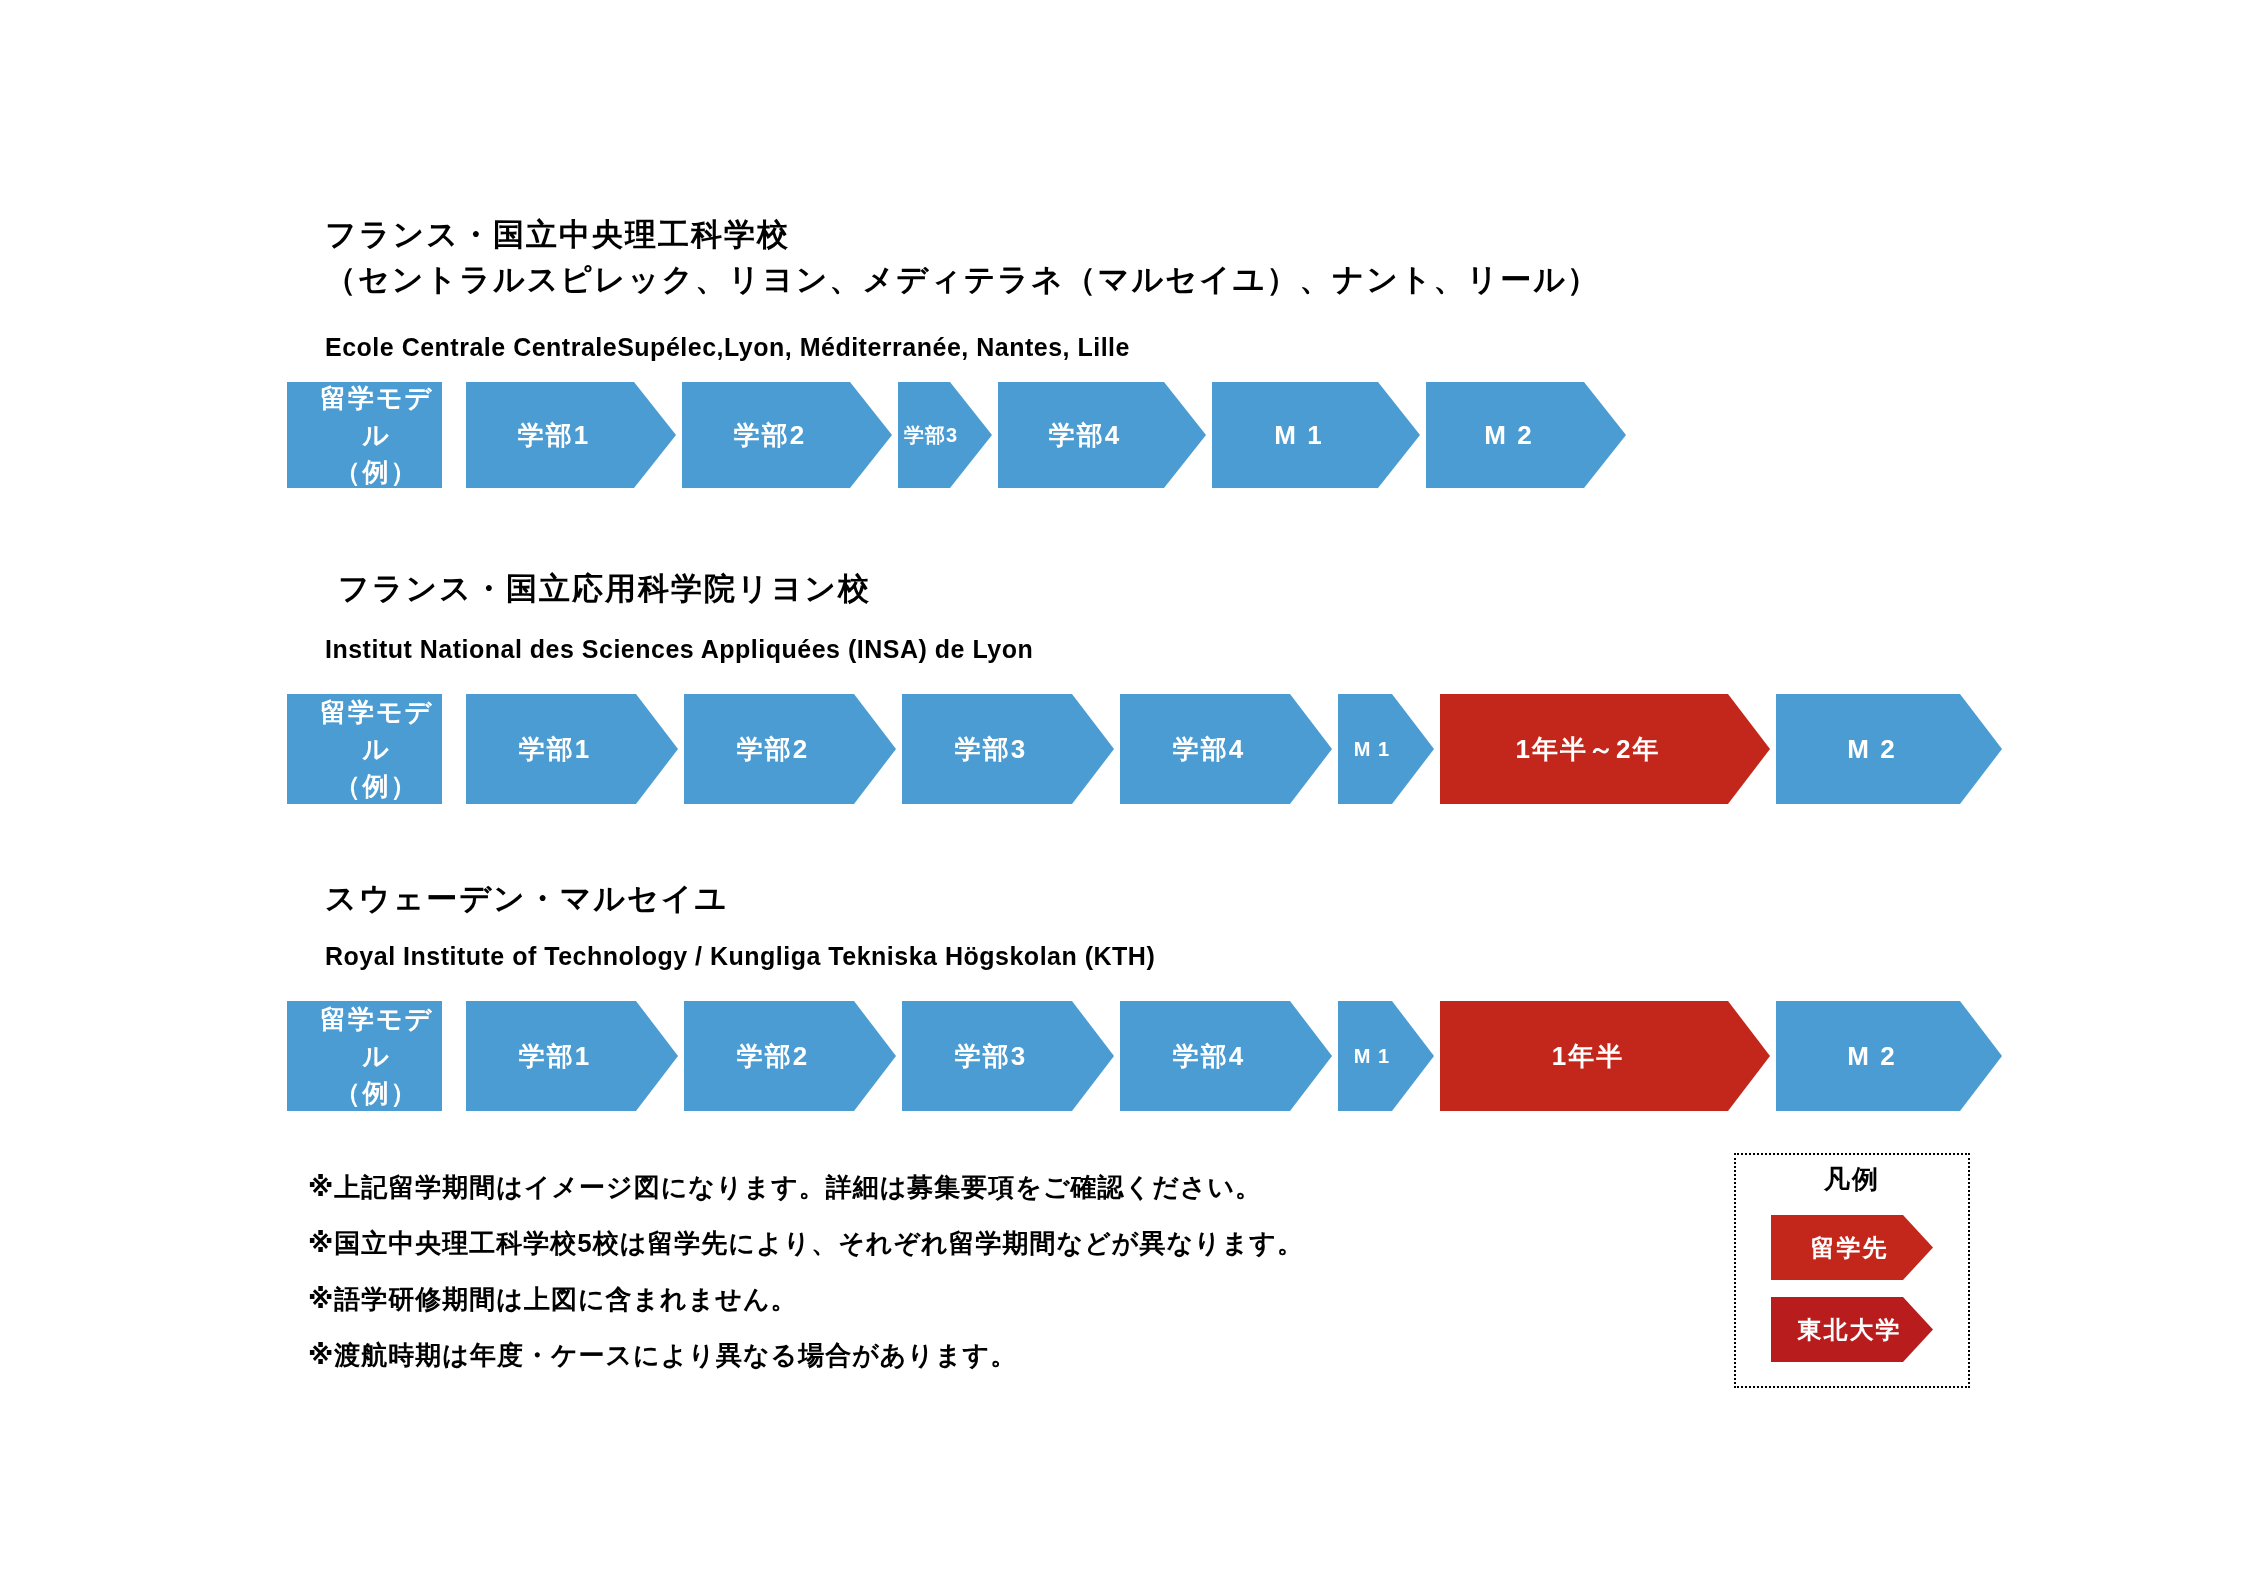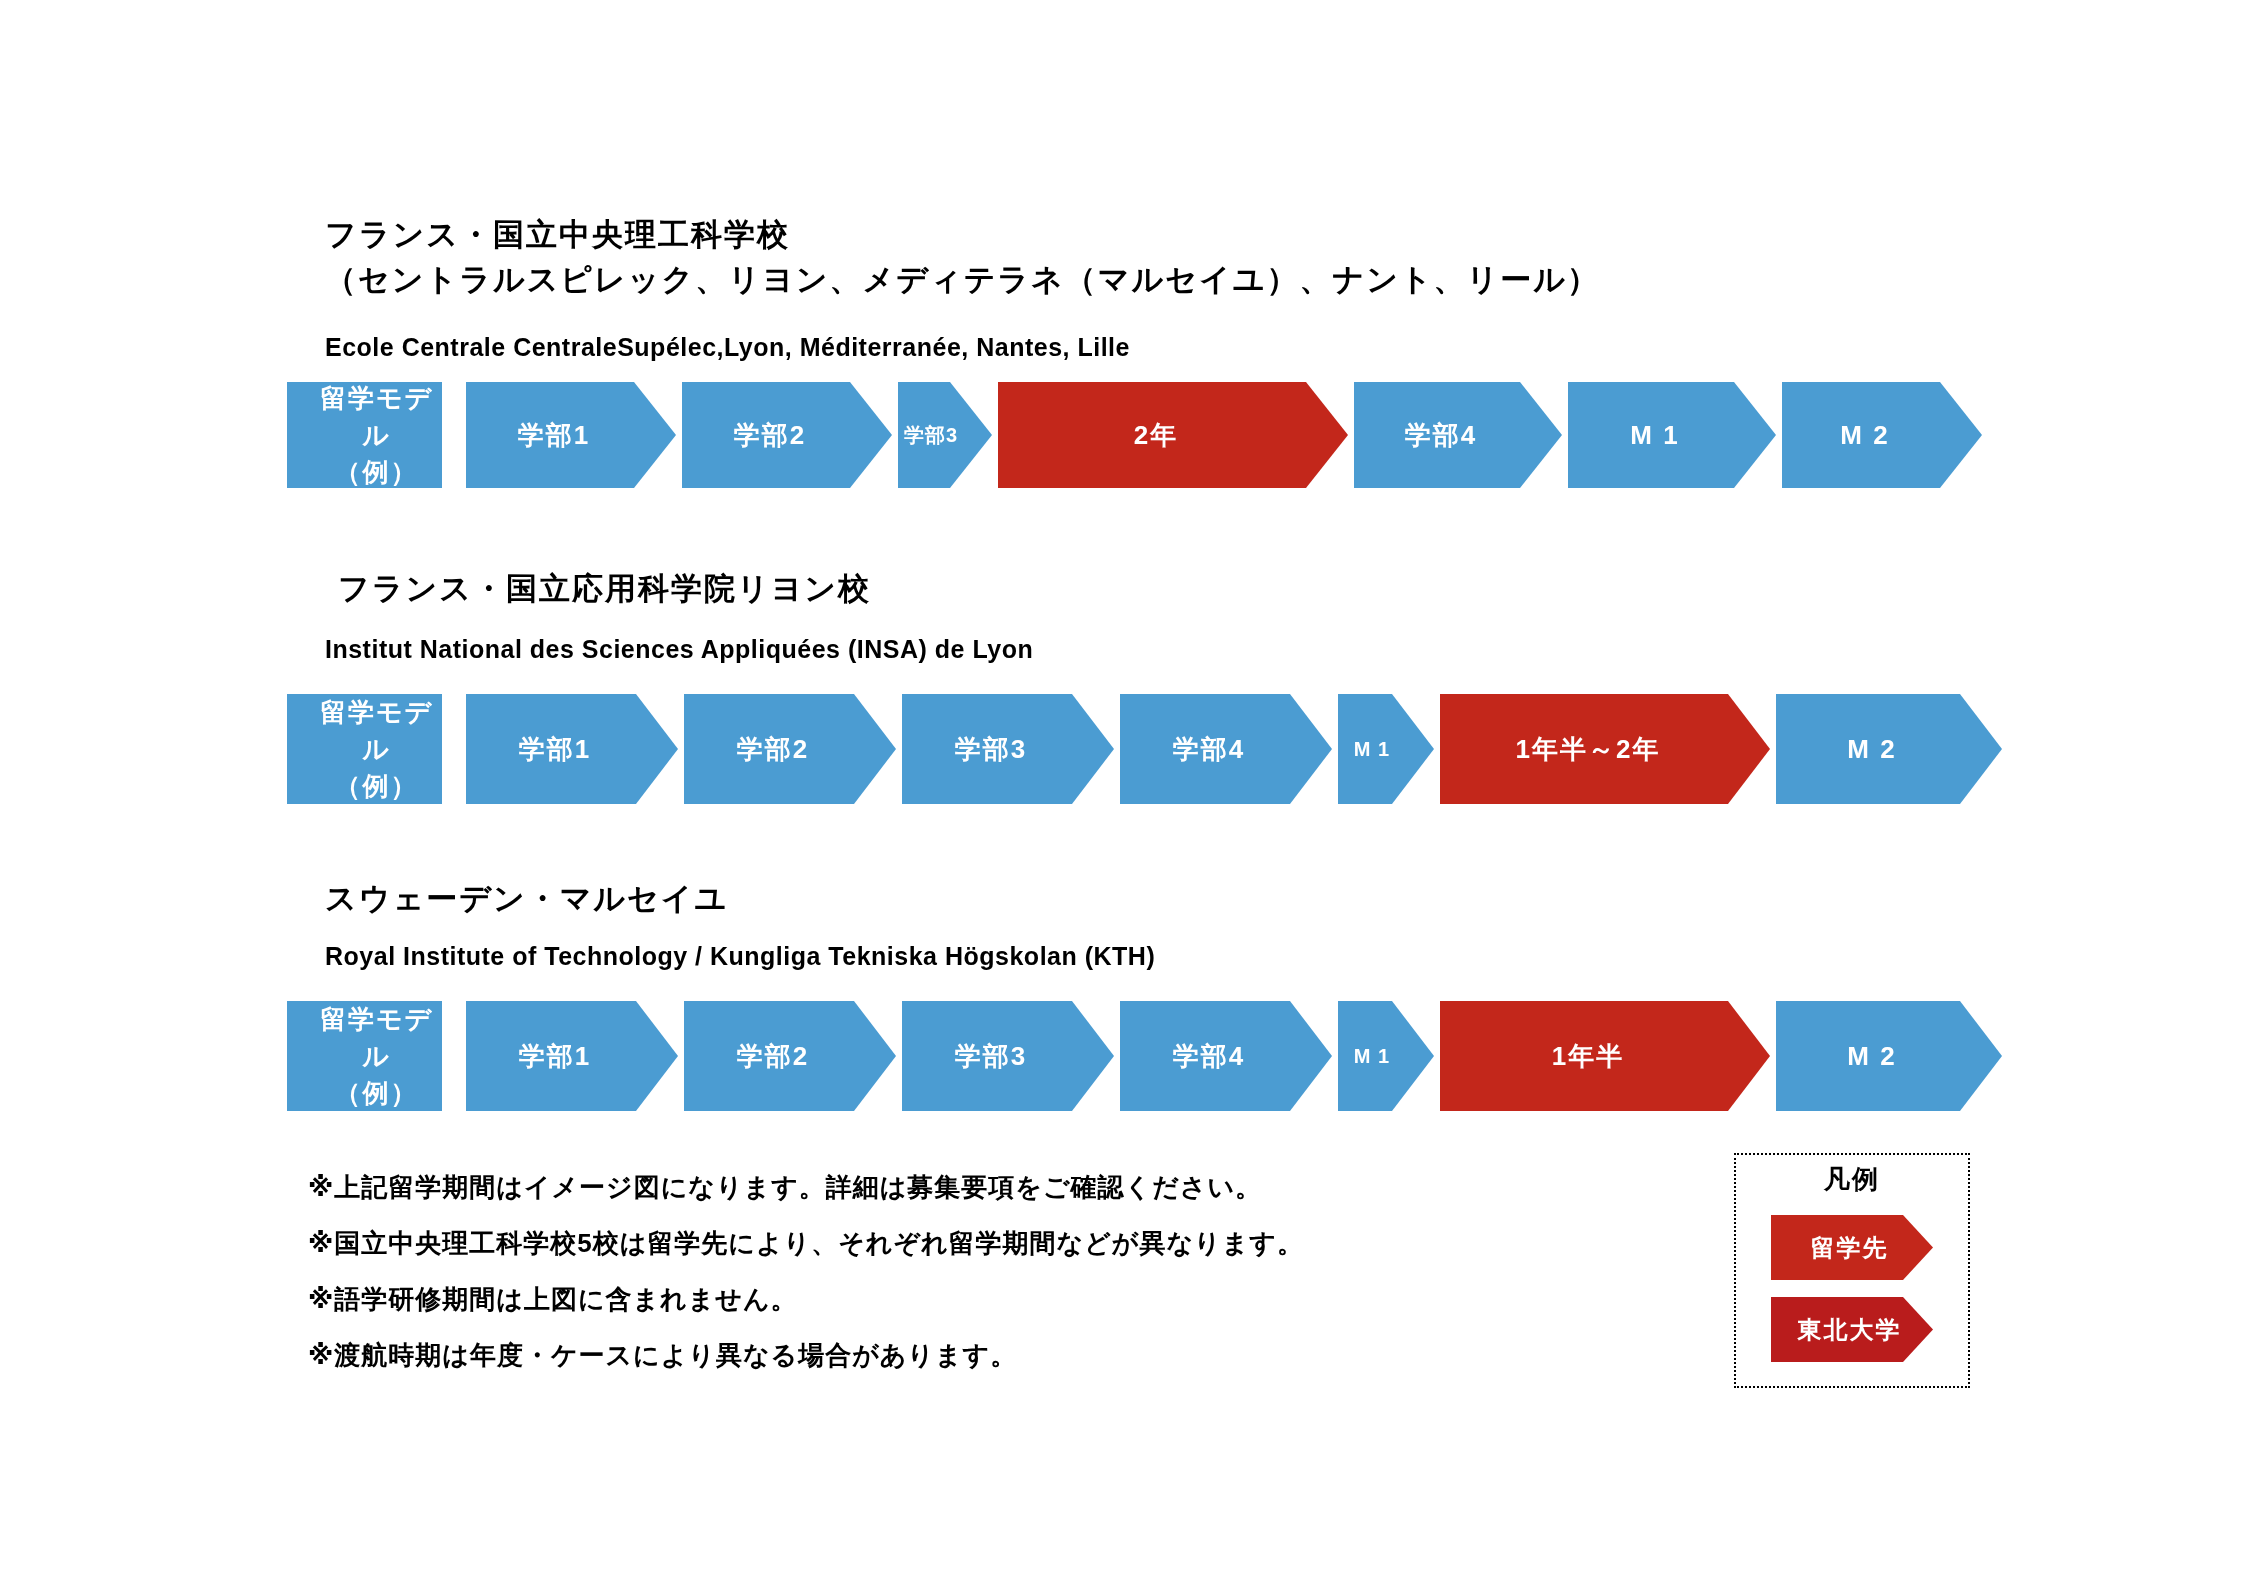--- a/index.html
+++ b/index.html
@@ -46,21 +46,20 @@
 
 <div class="abs title-jp" style="left:325px;top:212px;">フランス・国立中央理工科学校
 （セントラルスピレック、リヨン、メディテラネ（マルセイユ）、ナント、リール）</div>
 <div class="abs title-en" style="left:325px;top:333px;">Ecole Centrale CentraleSupélec,Lyon, Méditerranée, Nantes, Lille</div>
 <div class="timeline-row row-1">
     <div class="seg rect" style="background: rgb(75, 156, 210);">留学モデル
 （例）</div>
     <div class="seg arrow" style="width: 210px; background: rgb(75, 156, 210);">学部1</div>
     <div class="seg arrow" style="width: 210px; background: rgb(75, 156, 210);">学部2</div>
     <div class="seg arrow small" style="width: 94px; background: rgb(75, 156, 210);">学部3</div>
-    <div class="seg arrow" style="width: 350px; background: rgb(195, 39, 27);">2年</div>
     <div class="seg arrow" style="width: 208px; background: rgb(75, 156, 210);">学部4</div>
     <div class="seg arrow" style="width: 208px; background: rgb(75, 156, 210);">M 1</div>
     <div class="seg arrow" style="width: 200px; background: rgb(75, 156, 210);">M 2</div>
   </div>
 
 <div class="abs title-jp" style="left:338px;top:566px;">フランス・国立応用科学院リヨン校</div>
 <div class="abs title-en" style="left:325px;top:635px;">Institut National des Sciences Appliquées (INSA) de Lyon</div>
 <div class="timeline-row row-2">
     <div class="seg rect" style="background: rgb(75, 156, 210);">留学モデル
 （例）</div>

